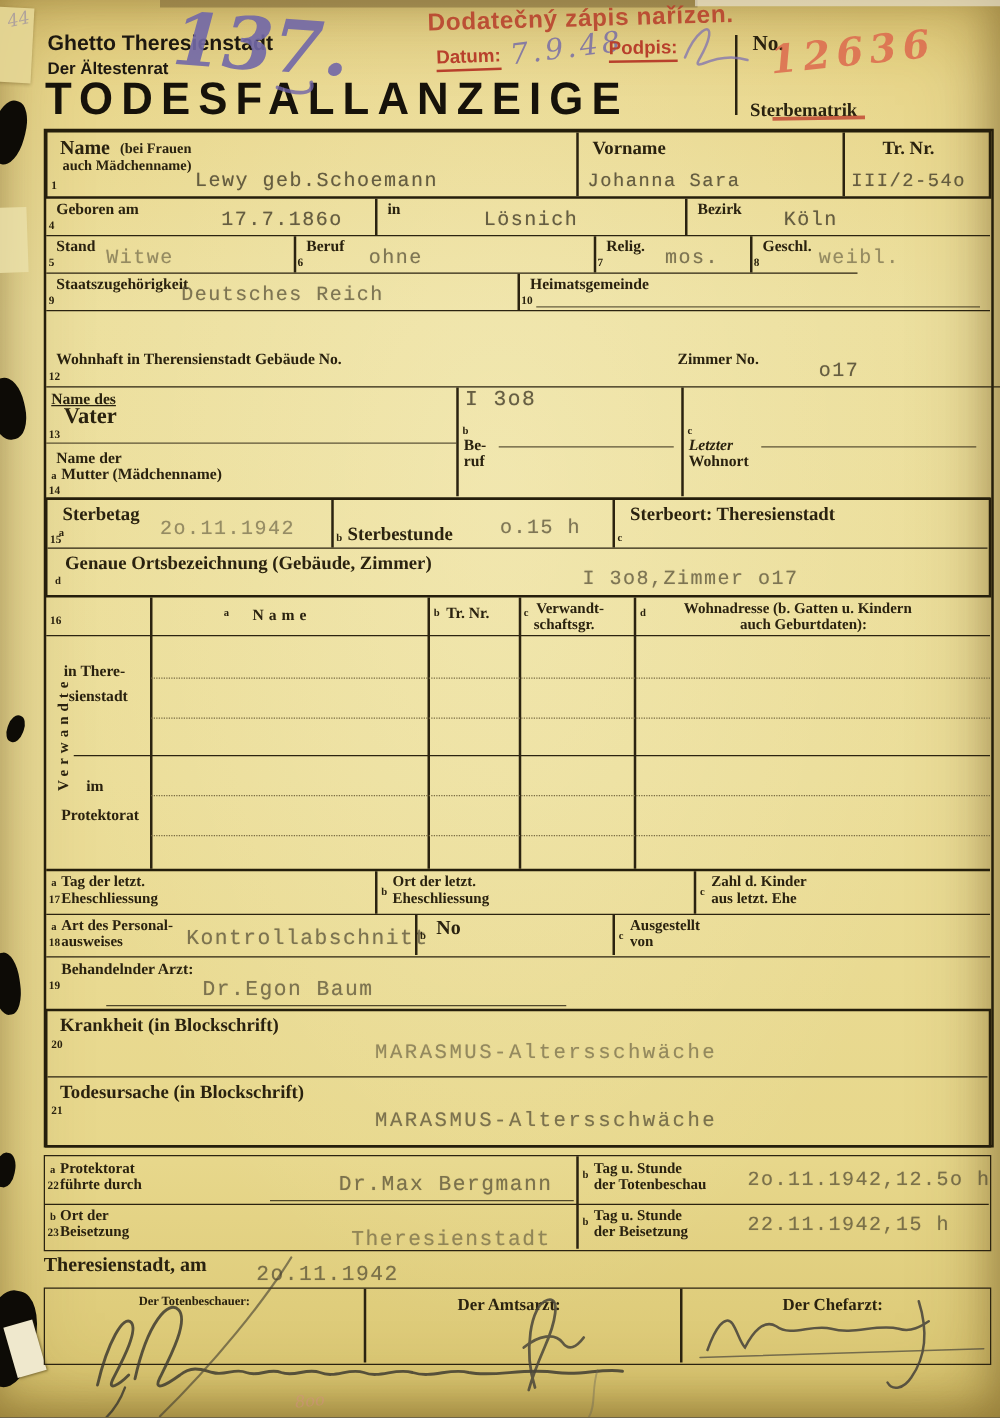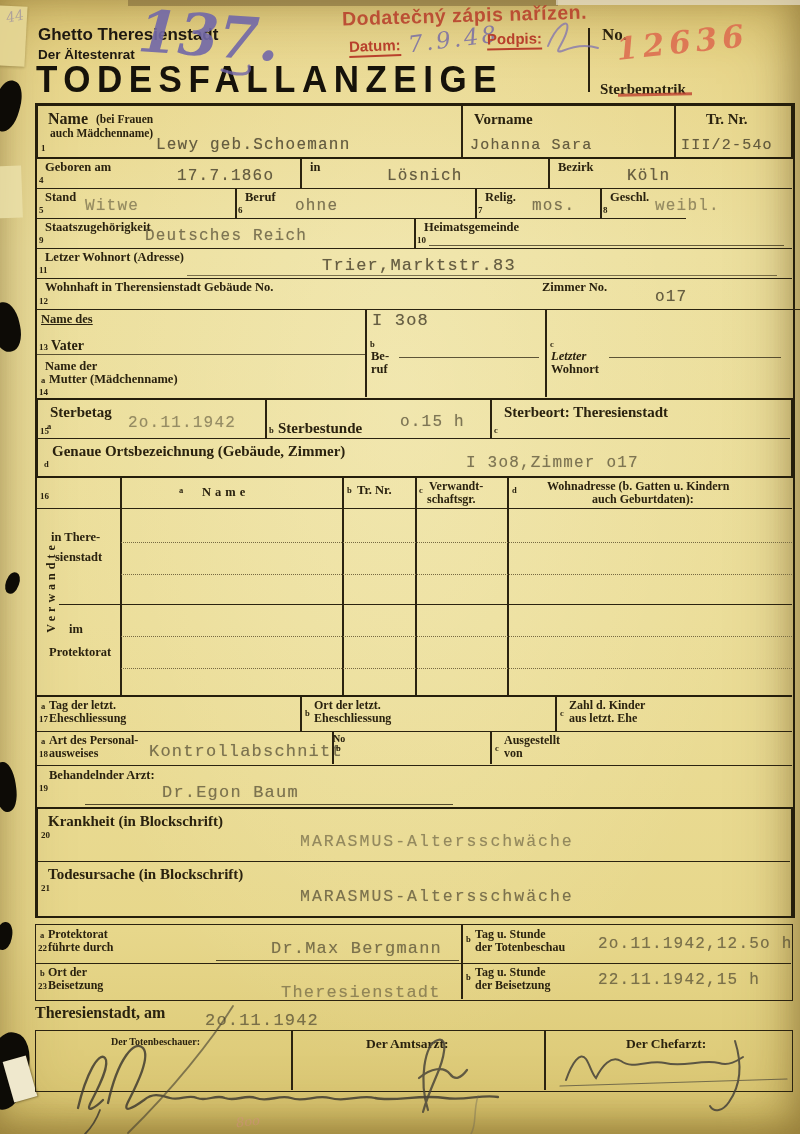--- a/index.html
+++ b/index.html
@@ -108,38 +108,32 @@
     <div class="a" style="left:0;top:114px;width:755px;height:30px;border-bottom:1.6px solid #2b2310;box-sizing:border-box;">
       <span class="a lbl" style="left:8px;top:2px;font-size:12.5px;">Staatszugehörigkeit</span>
       <span class="a nm" style="left:2px;top:17px;">9</span>
       <span class="a tw f7" style="left:108px;top:8px;font-size:16px;">Deutsches Reich</span>
       <div class="a vline" style="left:377px;top:0;height:29px;"></div>
       <span class="a lbl" style="left:387px;top:2px;font-size:12.5px;">Heimatsgemeinde</span>
       <span class="a nm" style="left:380px;top:17px;">10</span>
       <div class="a hline" style="left:392px;top:26px;width:355px;opacity:.7;"></div>
     </div>
 
-    <div class="a" style="left:0;top:144px;width:755px;height:30px;border-bottom:1.6px solid #2b2310;box-sizing:border-box;">
-      <span class="a lbl" style="left:8px;top:2px;font-size:12.5px;">Letzer Wohnort (Adresse)</span>
-      <span class="a nm" style="left:2px;top:17px;">11</span>
-      <span class="a tw f85" style="left:285px;top:7px;font-size:17px;">Trier,Marktstr.83</span>
-      <div class="a hline" style="left:150px;top:26px;width:590px;opacity:.6;"></div>
-    </div>
 
     <div class="a" style="left:0;top:174px;width:770px;height:31px;border-bottom:1.6px solid #2b2310;box-sizing:border-box;">
       <span class="a lbl" style="left:8px;top:2px;font-size:12.5px;">Wohnhaft in Therensienstadt Gebäude No.</span>
       <span class="a nm" style="left:2px;top:18px;">12</span>
       <span class="a lbl" style="left:505px;top:2px;font-size:12.5px;">Zimmer No.</span>
       <span class="a tw f85" style="left:618px;top:9px;font-size:16px;">o17</span>
     </div>
 
     <div class="a" style="left:0;top:205px;width:755px;height:89px;border-bottom:1.6px solid #2b2310;box-sizing:border-box;">
       <span class="a tw f85" style="left:335px;top:1px;font-size:17px;">I 3o8</span>
       <span class="a lbl" style="left:4px;top:3px;font-size:12.5px;text-decoration:underline;">Name des</span>
-      <span class="a lbl" style="left:14px;top:28px;font-size:14px;text-align:right;">Vater</span>
+      <span class="a lbl" style="left:14px;top:13px;font-size:18px;text-align:right;">Vater</span>
       <span class="a nm" style="left:2px;top:33px;">13</span>
       <div class="a hline" style="left:0px;top:44px;width:328px;opacity:.75;"></div>
       <span class="a lbl" style="left:8px;top:50px;font-size:12.5px;">Name der</span>
       <span class="a sup" style="left:4px;top:66px;">a</span>
       <span class="a lbl" style="left:12px;top:63px;font-size:12.5px;">Mutter (Mädchenname)</span>
       <span class="a nm" style="left:2px;top:78px;">14</span>
       <div class="a vline" style="left:328px;top:0;height:87px;"></div>
       <span class="a sup" style="left:333px;top:30px;">b</span>
       <span class="a lbl" style="left:334px;top:40px;font-size:12.5px;">Be-</span>
       <span class="a lbl" style="left:334px;top:53px;font-size:12.5px;">ruf</span>
@@ -216,21 +210,21 @@
     </div>
 
     <div class="a" style="left:0;top:627px;width:755px;height:34px;border-bottom:1.6px solid #2b2310;box-sizing:border-box;">
       <span class="a sup" style="left:4px;top:5px;">a</span>
       <span class="a lbl" style="left:12px;top:2px;font-size:12px;">Art des Personal-</span>
       <span class="a nm" style="left:2px;top:18px;">18</span>
       <span class="a lbl" style="left:12px;top:15px;font-size:12px;">ausweises</span>
       <span class="a tw f7" style="left:112px;top:10px;font-size:17px;">Kontrollabschnitt</span>
       <div class="a vline" style="left:295px;top:0;height:32px;"></div>
       <span class="a sup" style="left:299px;top:12px;">b</span>
-      <span class="a lbl" style="left:296px;top:2px;font-size:10px;">No</span>
+      <span class="a lbl" style="left:312px;top:2px;font-size:16px;">No</span>
       <div class="a vline" style="left:453px;top:0;height:32px;"></div>
       <span class="a sup" style="left:458px;top:12px;">c</span>
       <span class="a lbl" style="left:467px;top:2px;font-size:12px;">Ausgestellt</span>
       <span class="a lbl" style="left:467px;top:15px;font-size:12px;">von</span>
     </div>
 
     <div class="a" style="left:0;top:661px;width:755px;height:41px;box-sizing:border-box;">
       <span class="a lbl" style="left:12px;top:3px;font-size:12.5px;">Behandelnder Arzt:</span>
       <span class="a nm" style="left:2px;top:18px;">19</span>
       <span class="a tw f7" style="left:125px;top:17px;font-size:17px;">Dr.Egon Baum</span>

